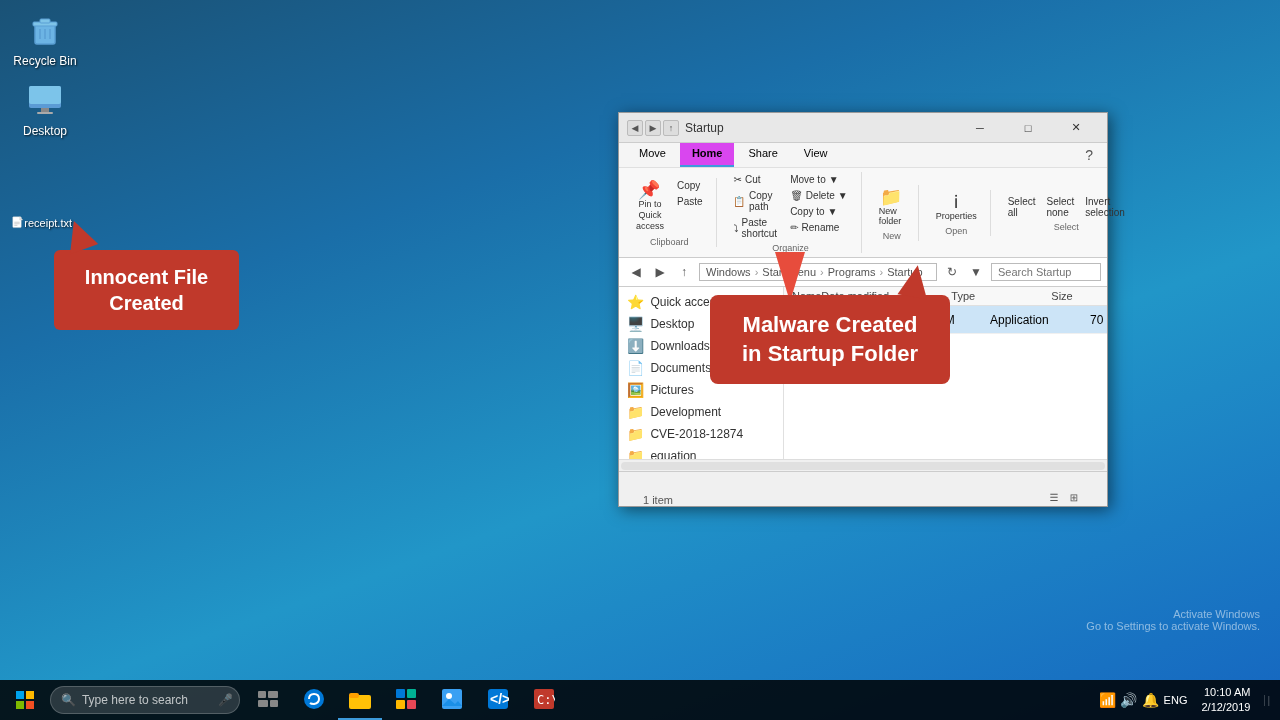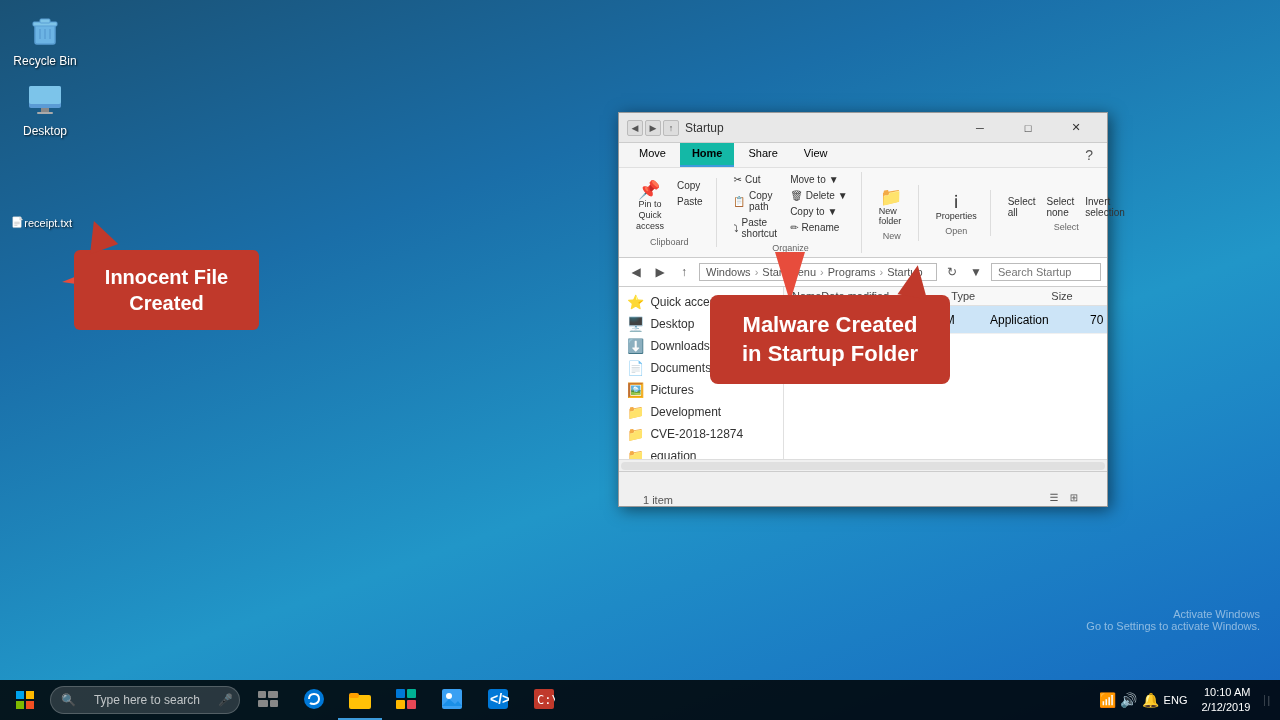--- a/index.html
+++ b/index.html
@@ -65,21 +65,20 @@
       background: #c0392b;
       color: white;
       font-size: 20px;
       font-weight: bold;
       padding: 14px 18px;
       border-radius: 6px;
       width: 185px;
       text-align: center;
       line-height: 1.3;
       z-index: 10;
-      margin-left: 20px;
     }
     .callout-innocent::before {
       content: '';
       position: absolute;
       top: -30px;
       left: 10px;
       width: 0;
       height: 0;
       border-left: 15px solid transparent;
       border-right: 15px solid transparent;
@@ -164,21 +163,21 @@
       padding: 0 8px;
       gap: 2px;
     }
     .ribbon-tab {
       padding: 4px 12px;
       font-size: 11px;
       cursor: pointer;
       border-bottom: 2px solid transparent;
     }
     .ribbon-tab.active {
-      background: #14b8a6;
+      background: #d946ef;
       border-bottom: 2px solid #3d9bdc;
       font-weight: bold;
     }
     .ribbon-content {
       display: flex;
       align-items: center;
       padding: 4px 8px;
       gap: 8px;
       min-height: 60px;
       background: #f8f8f8;
@@ -426,21 +425,20 @@
       height: 28px;
       width: 190px;
     }
     .search-bar input {
       background: none;
       border: none;
       outline: none;
       color: white;
       font-size: 12px;
       width: 130px;
-      text-align: center;
     }
     .search-bar input::placeholder { color: rgba(255,255,255,0.7); }
     .search-icon-tb { color: rgba(255,255,255,0.7); font-size: 12px; }
     .taskbar-items {
       display: flex;
       align-items: center;
       gap: 2px;
       margin-left: 6px;
     }
     .taskbar-app {

